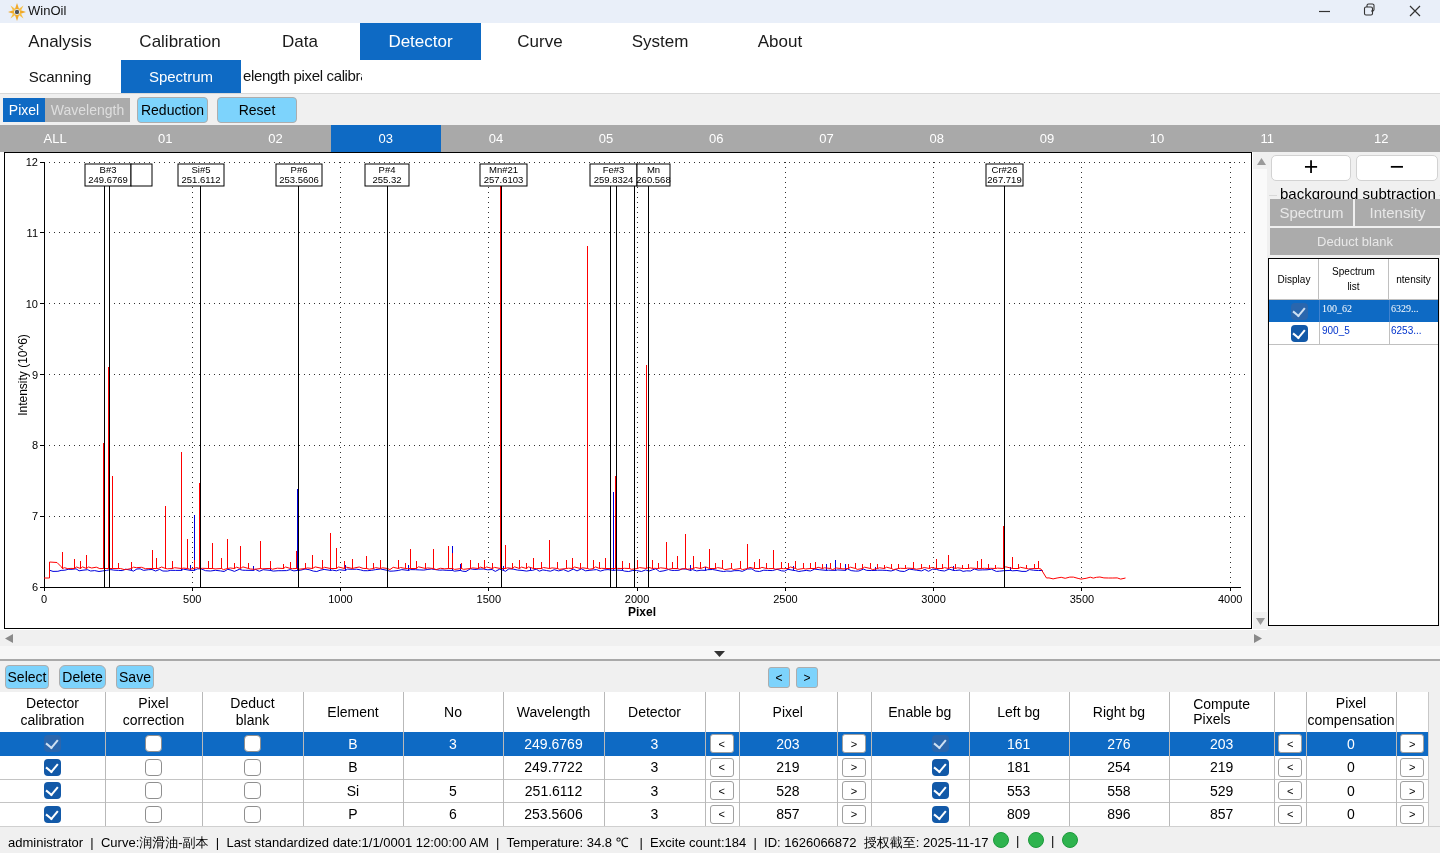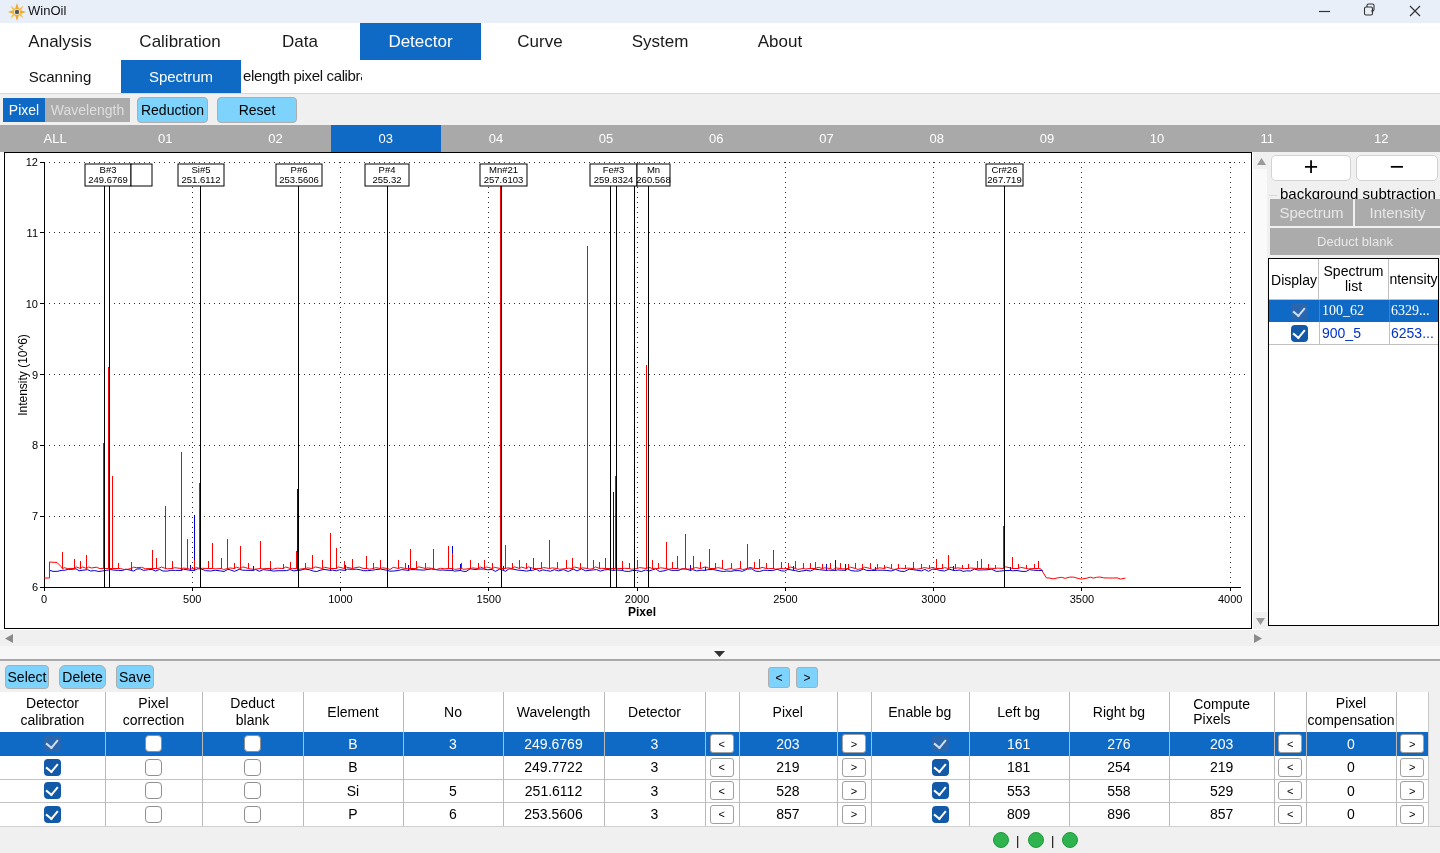--- a/index.html
+++ b/index.html
@@ -199,21 +199,21 @@
 
 <div class="abs" style="left:1267px;top:152px;width:173px;height:509px;background:#f0f0f0;">
   <div class="abs cc" style="left:4px;top:3px;width:80px;height:26px;background:#fff;border:1px solid #d2d2d2;border-radius:5px;font-size:25px;font-weight:400;padding-bottom:4px;">+</div>
   <div class="abs cc" style="left:89px;top:3px;width:82px;height:26px;background:#fff;border:1px solid #d2d2d2;border-radius:5px;font-size:25px;font-weight:400;padding-bottom:4px;">−</div>
   <div class="abs" style="left:2px;top:43px;width:171px;height:1px;background:#d9d9d9;"></div>
   <div class="abs" style="left:10px;top:33px;background:#f0f0f0;padding:0 3px;font-size:15px;color:#000;">background subtraction</div>
   <div class="abs cc graybtn" style="left:3px;top:47px;width:83px;height:27px;font-size:15px;">Spectrum</div>
   <div class="abs cc graybtn" style="left:88px;top:47px;width:85px;height:27px;font-size:15px;">Intensity</div>
   <div class="abs cc graybtn" style="left:3px;top:76px;width:170px;height:27px;font-size:13px;">Deduct blank</div>
 
-  <div class="abs" style="left:1px;top:106px;width:171px;height:368px;background:#fff;border:1px solid #000;font-size:14px;">
+  <div class="abs" style="left:1px;top:106px;width:171px;height:368px;background:#fff;border:1px solid #000;font-size:10px;">
     <div class="abs" style="left:0;top:0;width:50px;height:41px;border-right:1px solid #c0c0c0;border-bottom:1px solid #c0c0c0;"></div>
     <div class="abs cc" style="left:0;top:0;width:50px;height:41px;">Display</div>
     <div class="abs cc" style="left:50px;top:0;width:70px;height:41px;border-right:1px solid #c0c0c0;border-bottom:1px solid #c0c0c0;text-align:center;line-height:15px;">Spectrum<br>list</div>
     <div class="abs cc" style="left:120px;top:0;width:49px;height:41px;border-bottom:1px solid #c0c0c0;">ntensity</div>
 
     <div class="abs blue" style="left:0;top:41px;width:169px;height:22px;font-family:Liberation Serif, serif;">
       <span class="cb cbon cbsel abs" style="left:22px;top:3px;"></span>
       <div class="abs" style="left:53px;top:3px;">100_62</div>
       <div class="abs" style="left:122px;top:3px;">6329...</div>
       <div class="abs" style="left:49.5px;top:0;width:1px;height:22px;background:#3f82cf;"></div>
@@ -365,18 +365,19 @@
 <div class="abs" style="left:1068.8px;top:0;width:1px;height:134px;background:#b9b9b9;"></div>
 <div class="abs" style="left:1169.0px;top:0;width:1px;height:134px;background:#b9b9b9;"></div>
 <div class="abs" style="left:1274.2px;top:0;width:1px;height:134px;background:#b9b9b9;"></div>
 <div class="abs" style="left:1306.0px;top:0;width:1px;height:134px;background:#b9b9b9;"></div>
 <div class="abs" style="left:1396.0px;top:0;width:1px;height:134px;background:#b9b9b9;"></div>
 <div class="abs" style="left:1428.4px;top:0;width:1px;height:134px;background:#b9b9b9;"></div>
 <div class="abs" style="left:1428.4px;top:0;width:11.6px;height:134px;background:#f0f0f0;border-left:1px solid #c8c8c8;"></div>
 </div>
 
 <div class="abs" style="left:0;top:826px;width:1440px;height:27px;background:#f0f0f0;border-top:1px solid #d0d0d0;font-size:13px;color:#000;">
+  <div class="abs" style="left:8px;top:6px;white-space:nowrap;">administrator&nbsp; | &nbsp;Curve:润滑油-副本&nbsp; | &nbsp;Last standardized date:1/1/0001 12:00:00 AM&nbsp; | &nbsp;Temperature: 34.8 ℃ &nbsp; | &nbsp;Excite count:184&nbsp; | &nbsp;ID: 1626066872&nbsp; 授权截至: 2025-11-17</div>
   <div class="abs" style="left:993px;top:5px;width:16px;height:16px;border-radius:50%;background:#2eb34e;border:1px solid #1d9a3c;"></div>
   <div class="abs" style="left:1016px;top:6px;">|</div>
   <div class="abs" style="left:1028px;top:5px;width:16px;height:16px;border-radius:50%;background:#2eb34e;border:1px solid #1d9a3c;"></div>
   <div class="abs" style="left:1051px;top:6px;">|</div>
   <div class="abs" style="left:1062px;top:5px;width:16px;height:16px;border-radius:50%;background:#2eb34e;border:1px solid #1d9a3c;"></div>
 </div>
 
 </body></html>

